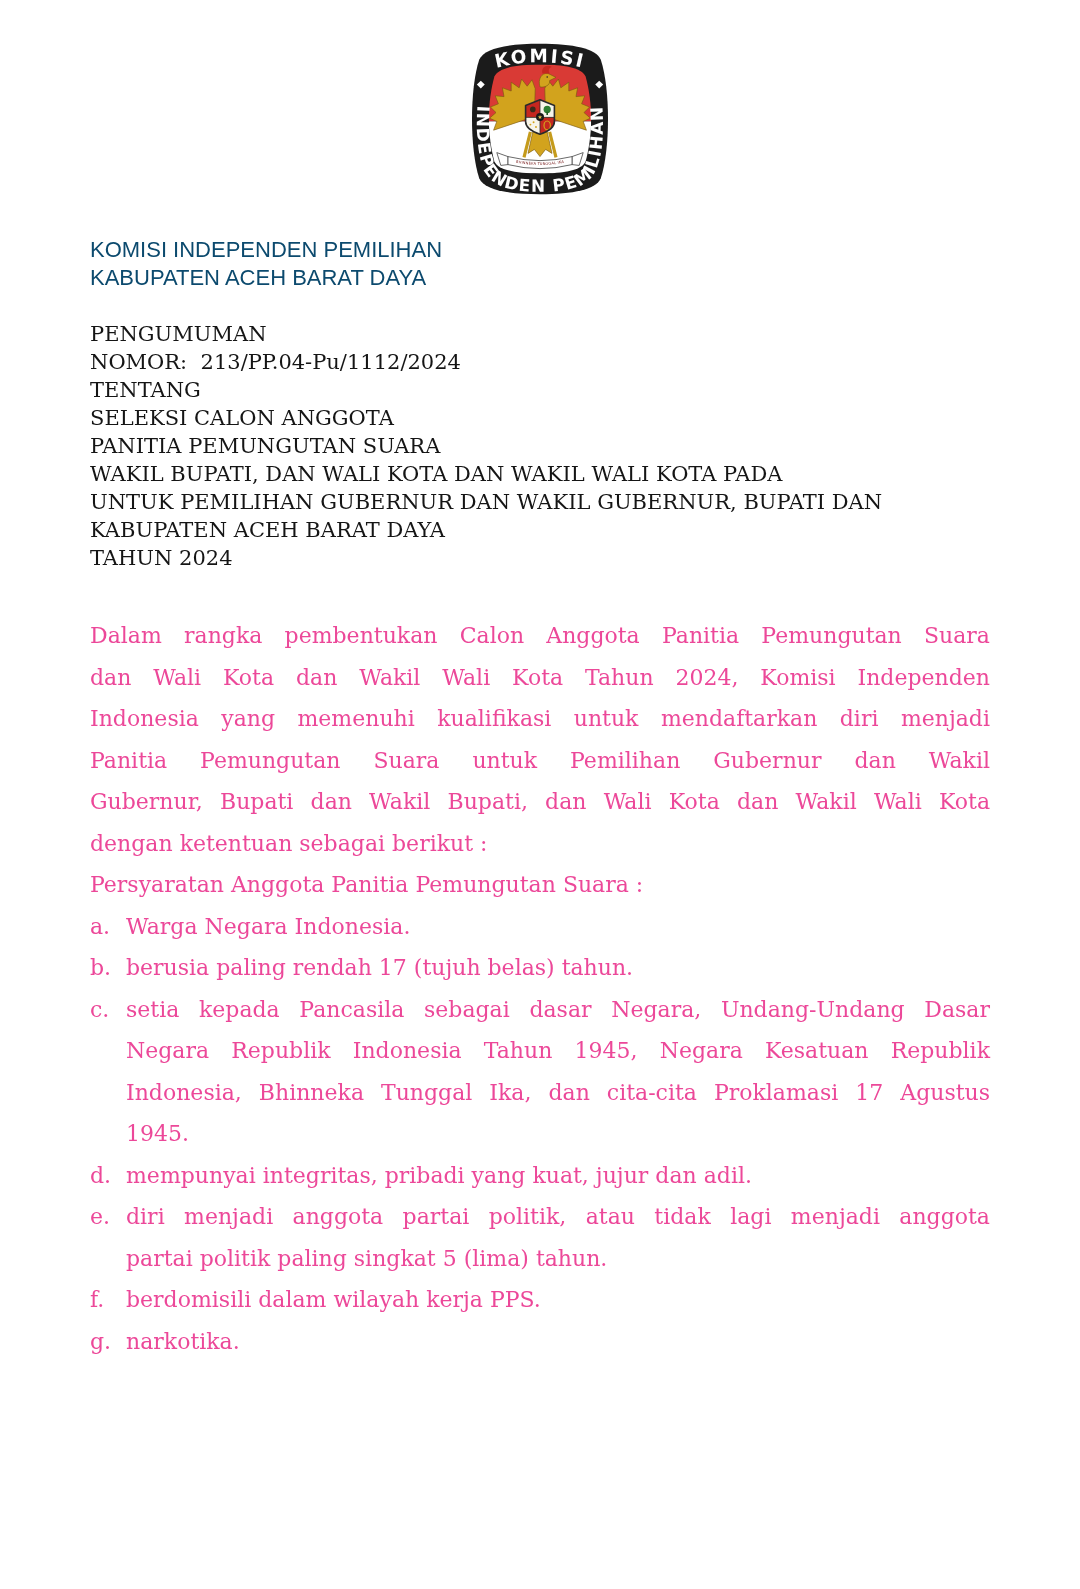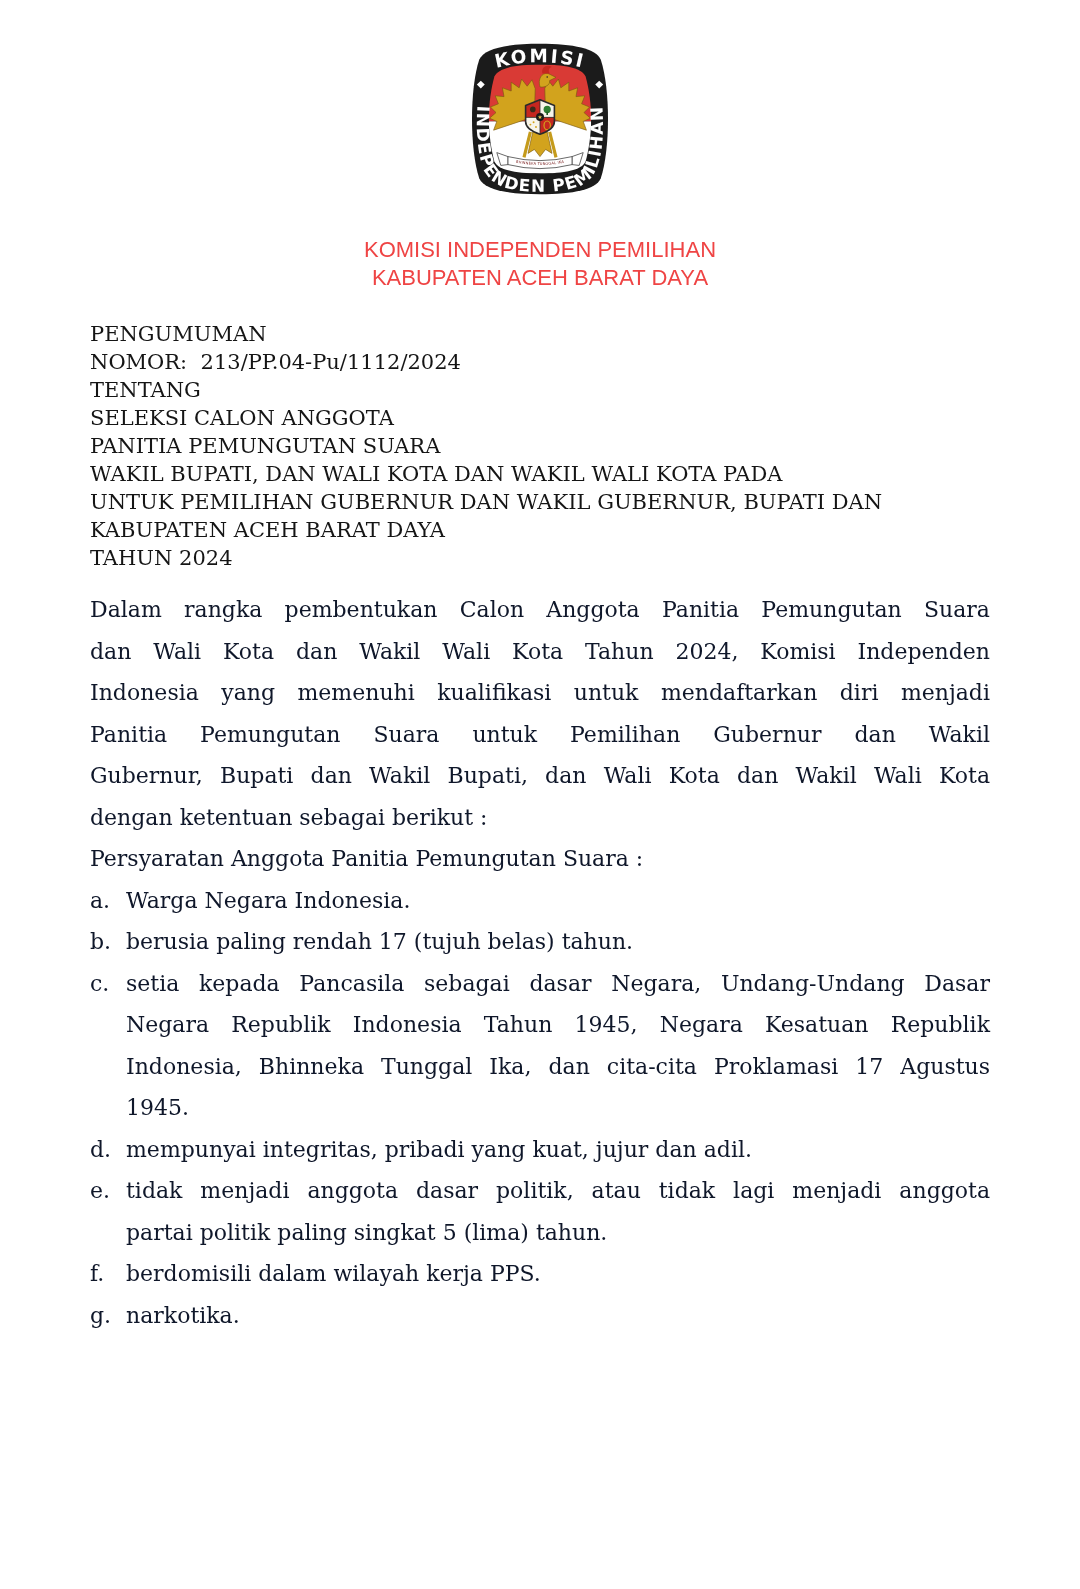--- a/index.html
+++ b/index.html
@@ -11,39 +11,38 @@
     color:#1b1b1b;
     overflow:hidden;
     box-sizing:border-box;
     padding:38px 90px 0 90px;
     font-family:"DejaVu Serif", serif;
   }
   .logo-wrap{text-align:center;height:164px;}
   .logo-wrap svg{display:inline-block;}
   .org-header{
     margin-top:34px;
-    text-align:center;
     font-family:"Liberation Sans", sans-serif;
     font-size:22px;
     line-height:28px;
-    color:#ef4444;
+    color:#0c4a6e;
   }
   .title-block{
     margin-top:28px;
     text-align:left;
     font-size:21px;
     line-height:28px;
     color:#151515;
   }
   .title-line{white-space:pre-wrap;}
   .body-text{
-    margin-top:17px;
+    margin-top:43px;
     font-size:22px;
     line-height:41.5px;
-    color:#0f172a;
+    color:#ec4899;
   }
   .jline{
     text-align:justify;
     text-align-last:justify;
     white-space:normal;
   }
   .jline.last{text-align-last:left;}
   .req-heading{line-height:41.5px;}
   .req-item{position:relative;padding-left:36px;}
   .req-label{position:absolute;left:0;top:0;line-height:41.5px;}
@@ -180,21 +179,21 @@
         </div>
         <div class="req-item">
           <span class="req-label">d.</span>
           <div class="req-lines">
             <div class="jline last">mempunyai integritas, pribadi yang kuat, jujur dan adil.</div>
           </div>
         </div>
         <div class="req-item">
           <span class="req-label">e.</span>
           <div class="req-lines">
-            <div class="jline">tidak menjadi anggota dasar politik, atau tidak lagi menjadi anggota</div>
+            <div class="jline">diri menjadi anggota partai politik, atau tidak lagi menjadi anggota</div>
             <div class="jline last">partai politik paling singkat 5 (lima) tahun.</div>
           </div>
         </div>
         <div class="req-item">
           <span class="req-label">f.</span>
           <div class="req-lines">
             <div class="jline last">berdomisili dalam wilayah kerja PPS.</div>
           </div>
         </div>
         <div class="req-item">

